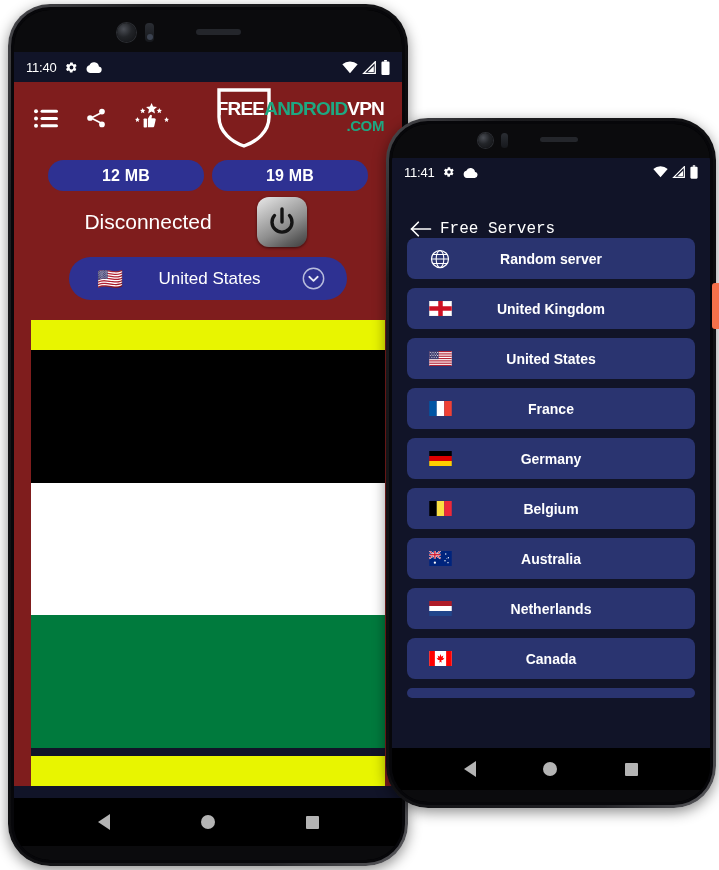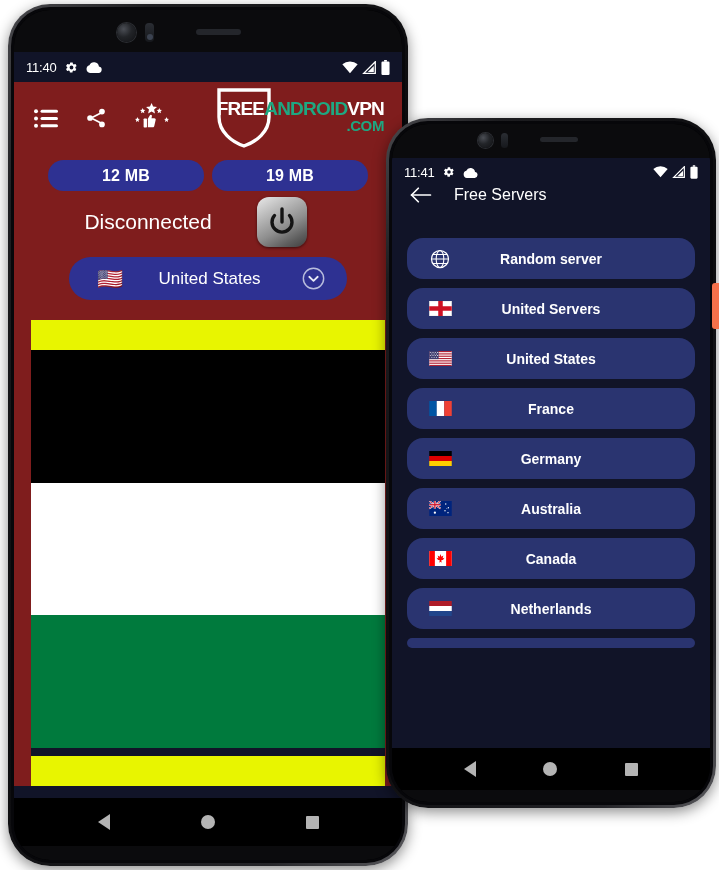--- a/index.html
+++ b/index.html
@@ -321,44 +321,45 @@
   .app-r {
     flex: 1 1 auto;
     display: flex;
     flex-direction: column;
     background: #111428;
     overflow: hidden;
   }
   .appbar-r {
     height: 52px;
     display: flex;
-    align-items: flex-start;
+    align-items: flex-end;
     padding: 0 18px;
-    gap: 22px;
-    flex: 0 0 auto;
+    gap: 8px;
+    flex: 0 0 auto;
+    font-family: Liberation Mono, monospace;
   }
   .back-arrow { cursor: pointer; display:block; }
   .appbar-title {
     color: #ffffff;
     font-size: 16px;
     font-weight: 400;
   }
   .server-list {
     flex: 1 1 auto;
     padding: 0 15px;
     display: flex;
     flex-direction: column;
     gap: 9px;
     overflow: hidden;
     min-height: 0;
   }
   .server-row {
     flex: 0 0 auto;
     height: 41px;
-    border-radius: 16px;
+    border-radius: 8px;
     background: #2a3470;
     display: flex;
     align-items: center;
     padding: 0 18px;
     cursor: pointer;
   }
   .sr-flag {
     width: 30px;
     font-size: 18px;
     line-height: 1;
@@ -591,21 +592,21 @@
               </div>
 
               <div class="server-row">
                 <span class="sr-flag">
                   <svg width="23" height="15" viewBox="0 0 30 20">
                     <rect width="30" height="20" fill="#ffffff" stroke="#d8d8d8" stroke-width="0.8"></rect>
                     <rect x="12" y="0" width="6" height="20" fill="#ce1124"></rect>
                     <rect x="0" y="7" width="30" height="6" fill="#ce1124"></rect>
                   </svg>
                 </span>
-                <span class="sr-label">United Servers</span>
+                <span class="sr-label">United Kingdom</span>
               </div>
 
               <div class="server-row">
                 <span class="sr-flag">
                   <svg width="23" height="15" viewBox="0 0 30 20">
                     <rect width="30" height="20" fill="#ffffff"></rect>
                     <g fill="#b22234">
                       <rect y="0" width="30" height="1.55"></rect>
                         <rect y="3.1" width="30" height="1.55"></rect>
                       <rect y="6.2" width="30" height="1.55"></rect>
@@ -651,20 +652,30 @@
                 <span class="sr-flag">
                   <svg width="23" height="15" viewBox="0 0 30 20">
                     <rect y="0" width="30" height="6.67" fill="#000000"></rect>
                     <rect y="6.67" width="30" height="6.67" fill="#dd0000"></rect>
                     <rect y="13.34" width="30" height="6.66" fill="#ffce00"></rect>
                   </svg>
                 </span>
                 <span class="sr-label">Germany</span>
               </div>
 
+              <div class="server-row">
+                <span class="sr-flag">
+                  <svg width="23" height="15" viewBox="0 0 30 20">
+                    <rect x="0" width="10" height="20" fill="#000000"></rect>
+                    <rect x="10" width="10" height="20" fill="#fae042"></rect>
+                    <rect x="20" width="10" height="20" fill="#ed2939"></rect>
+                  </svg>
+                </span>
+                <span class="sr-label">Belgium</span>
+              </div>
 
               <div class="server-row">
                 <span class="sr-flag">
                   <svg width="23" height="15" viewBox="0 0 30 20">
                     <rect width="30" height="20" fill="#00247d"></rect>
                     <g stroke="#ffffff" stroke-width="2.2">
                         <path d="M0 0 L15 10 M15 0 L0 10"></path>
                       </g>
                     <g stroke="#cf142b" stroke-width="1.1">
                         <path d="M0 0 L15 10 M15 0 L0 10"></path>
@@ -682,38 +693,38 @@
                         <circle cx="23.5" cy="10" r="0.6"></circle>
                     </g>
                   </svg>
                 </span>
                 <span class="sr-label">Australia</span>
               </div>
 
               <div class="server-row">
                 <span class="sr-flag">
                   <svg width="23" height="15" viewBox="0 0 30 20">
+                    <rect y="0" width="30" height="6.67" fill="#ae1c28"></rect>
+                    <rect y="6.67" width="30" height="6.67" fill="#ffffff"></rect>
+                    <rect y="13.34" width="30" height="6.66" fill="#21468b"></rect>
+                  </svg>
+                </span>
+                <span class="sr-label">Netherlands</span>
+              </div>
+
+              <div class="server-row">
+                <span class="sr-flag">
+                  <svg width="23" height="15" viewBox="0 0 30 20">
                     <rect width="30" height="20" fill="#ffffff"></rect>
                     <rect x="0" width="7.5" height="20" fill="#ff0000"></rect>
                     <rect x="22.5" width="7.5" height="20" fill="#ff0000"></rect>
                     <path d="M15 4 L16.2 7.6 L18.8 6 L17.8 9.6 L20.5 9 L18.4 11.2 L19 12 L16.2 12 L16.4 15.6 L15 14.2 L13.6 15.6 L13.8 12 L11 12 L11.6 11.2 L9.5 9 L12.2 9.6 L11.2 6 L13.8 7.6 Z" fill="#ff0000"></path>
                   </svg>
                 </span>
                 <span class="sr-label">Canada</span>
-              </div>
-
-              <div class="server-row">
-                <span class="sr-flag">
-                  <svg width="23" height="15" viewBox="0 0 30 20">
-                    <rect y="0" width="30" height="6.67" fill="#ae1c28"></rect>
-                    <rect y="6.67" width="30" height="6.67" fill="#ffffff"></rect>
-                    <rect y="13.34" width="30" height="6.66" fill="#21468b"></rect>
-                  </svg>
-                </span>
-                <span class="sr-label">Netherlands</span>
               </div>
 
               <div class="server-row server-row-partial"></div>
             </div>
           </div>
         </div>
 
         <div class="navbar" style="height:42px;">
           <div class="nav-back"></div>
           <div class="nav-home"></div>

